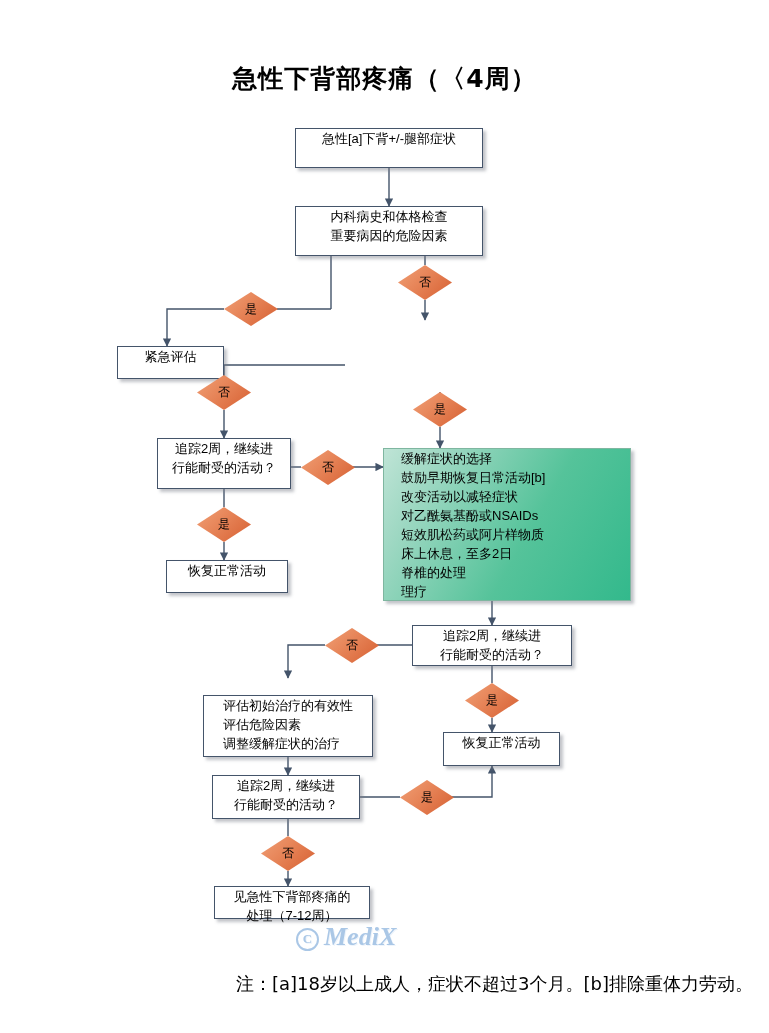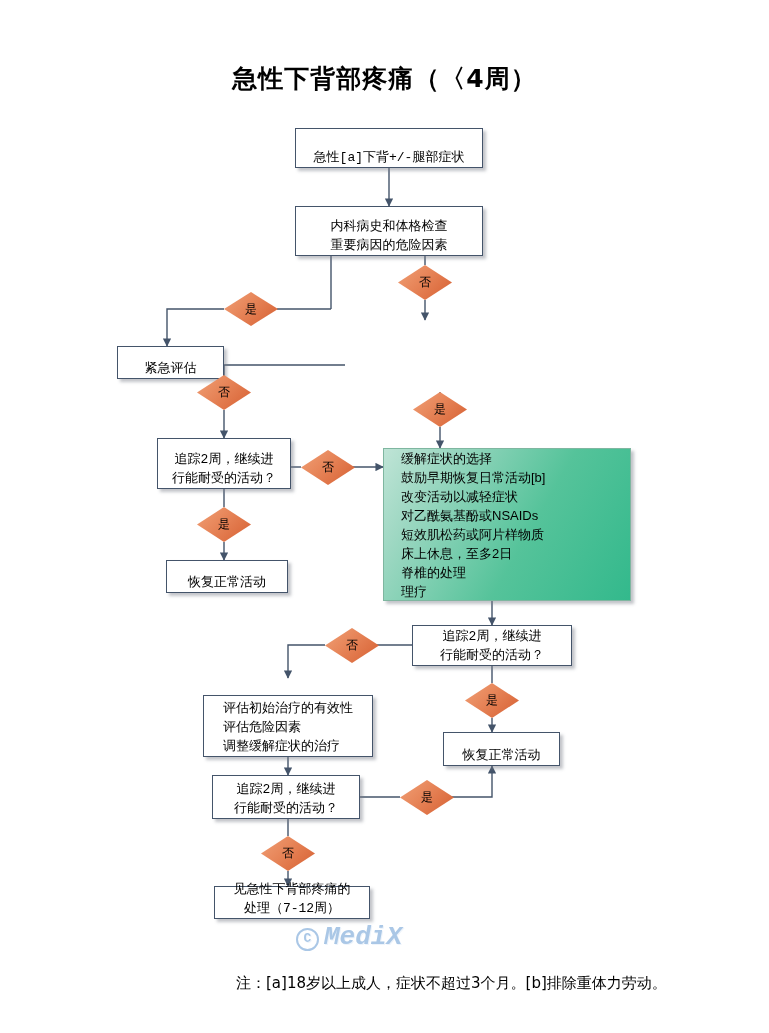--- a/index.html
+++ b/index.html
@@ -23,24 +23,24 @@
   
   svg.links{position:absolute;left:0;top:0;width:769px;height:1033px;pointer-events:none;}
 
   
   .node{position:absolute;box-sizing:border-box;}
 
   .pbox{
     background:#ffffff;
     border:1px solid #44546a;
     box-shadow:3px 3px 3px rgba(120,125,135,.45);
-    display:flex;align-items:flex-end;justify-content:center;
+    display:flex;align-items:flex-start;justify-content:center;
     color:#000;font-size:13px;line-height:19px;
     text-align:center;
-    font-family:Liberation Mono, monospace;
+    font-family:Liberation Sans, sans-serif;
   }
   .pbox .inner{padding:0 6px;}
   .pbox.left .inner{text-align:left;}
 
   .greenbox{
     border:1px solid #7fb6a0;
     box-shadow:3px 3px 3px rgba(120,125,135,.45);
     background:linear-gradient(120deg,#bfe4d6 0%,#9fd8c3 18%,#55c39a 58%,#33b98c 100%);
     display:flex;align-items:center;
     color:#000;font-size:13px;line-height:19px;
@@ -64,33 +64,33 @@
     font-family:"DejaVu Sans","Liberation Sans",sans-serif;
   }
 
   
   .watermark{
     position:absolute;left:296px;top:922px;
     font-size:26px;font-weight:bold;font-style:italic;
     color:#aac7e6;
     text-shadow:1px 1px 0 #eef4fb;
     letter-spacing:0px;
-    font-family:Liberation Mono, monospace;
+    font-family:Liberation Serif, serif;
     white-space:nowrap;
   }
   .watermark .cmark{
     display:inline-block;border:2px solid #aac7e6;border-radius:50%;
     width:19px;height:19px;line-height:17px;text-align:center;
     font-size:13px;font-style:normal;margin-right:5px;vertical-align:2px;
   }
 
   
   .footnote{
     position:absolute;left:236px;top:975px;width:520px;
-    font-size:15px;color:#000;line-height:17px;
+    font-size:18px;color:#000;line-height:17px;
     font-family:"DejaVu Sans","Liberation Sans",sans-serif;
   }
 </style>
 </head>
 <body>
 
 <div id="canvas">
 
   <div class="title">急性下背部疼痛（〈4周）</div>
 

